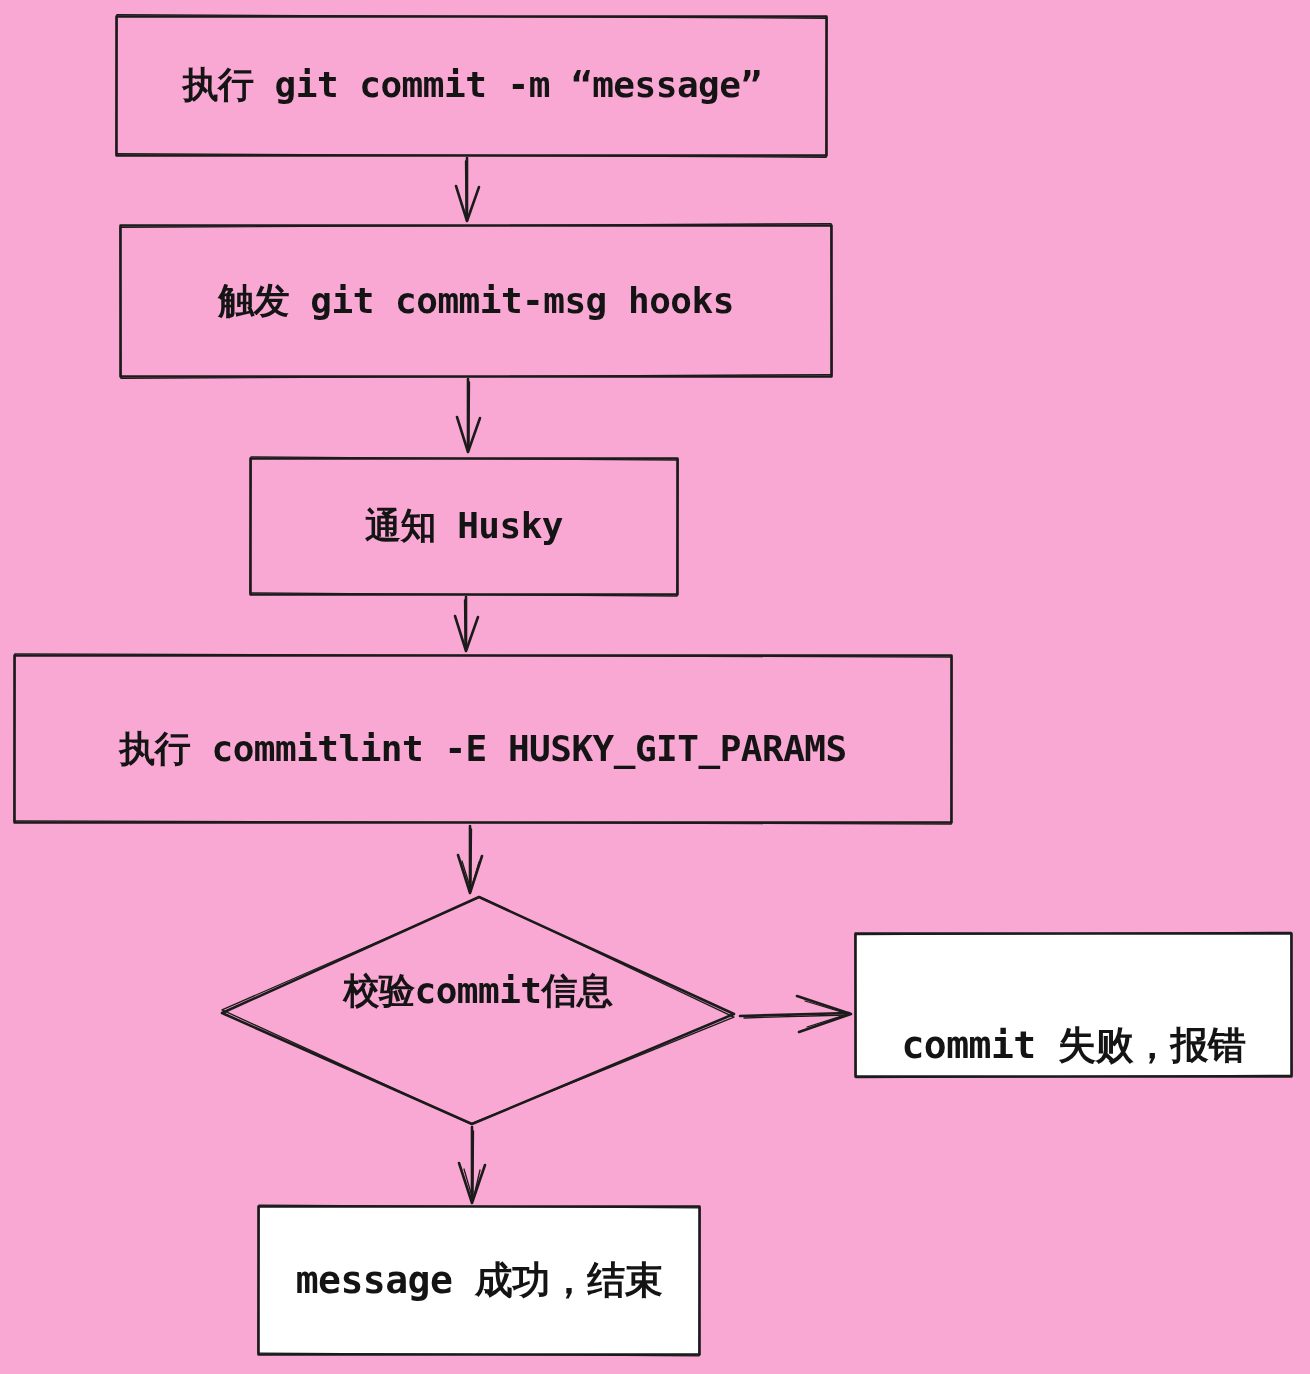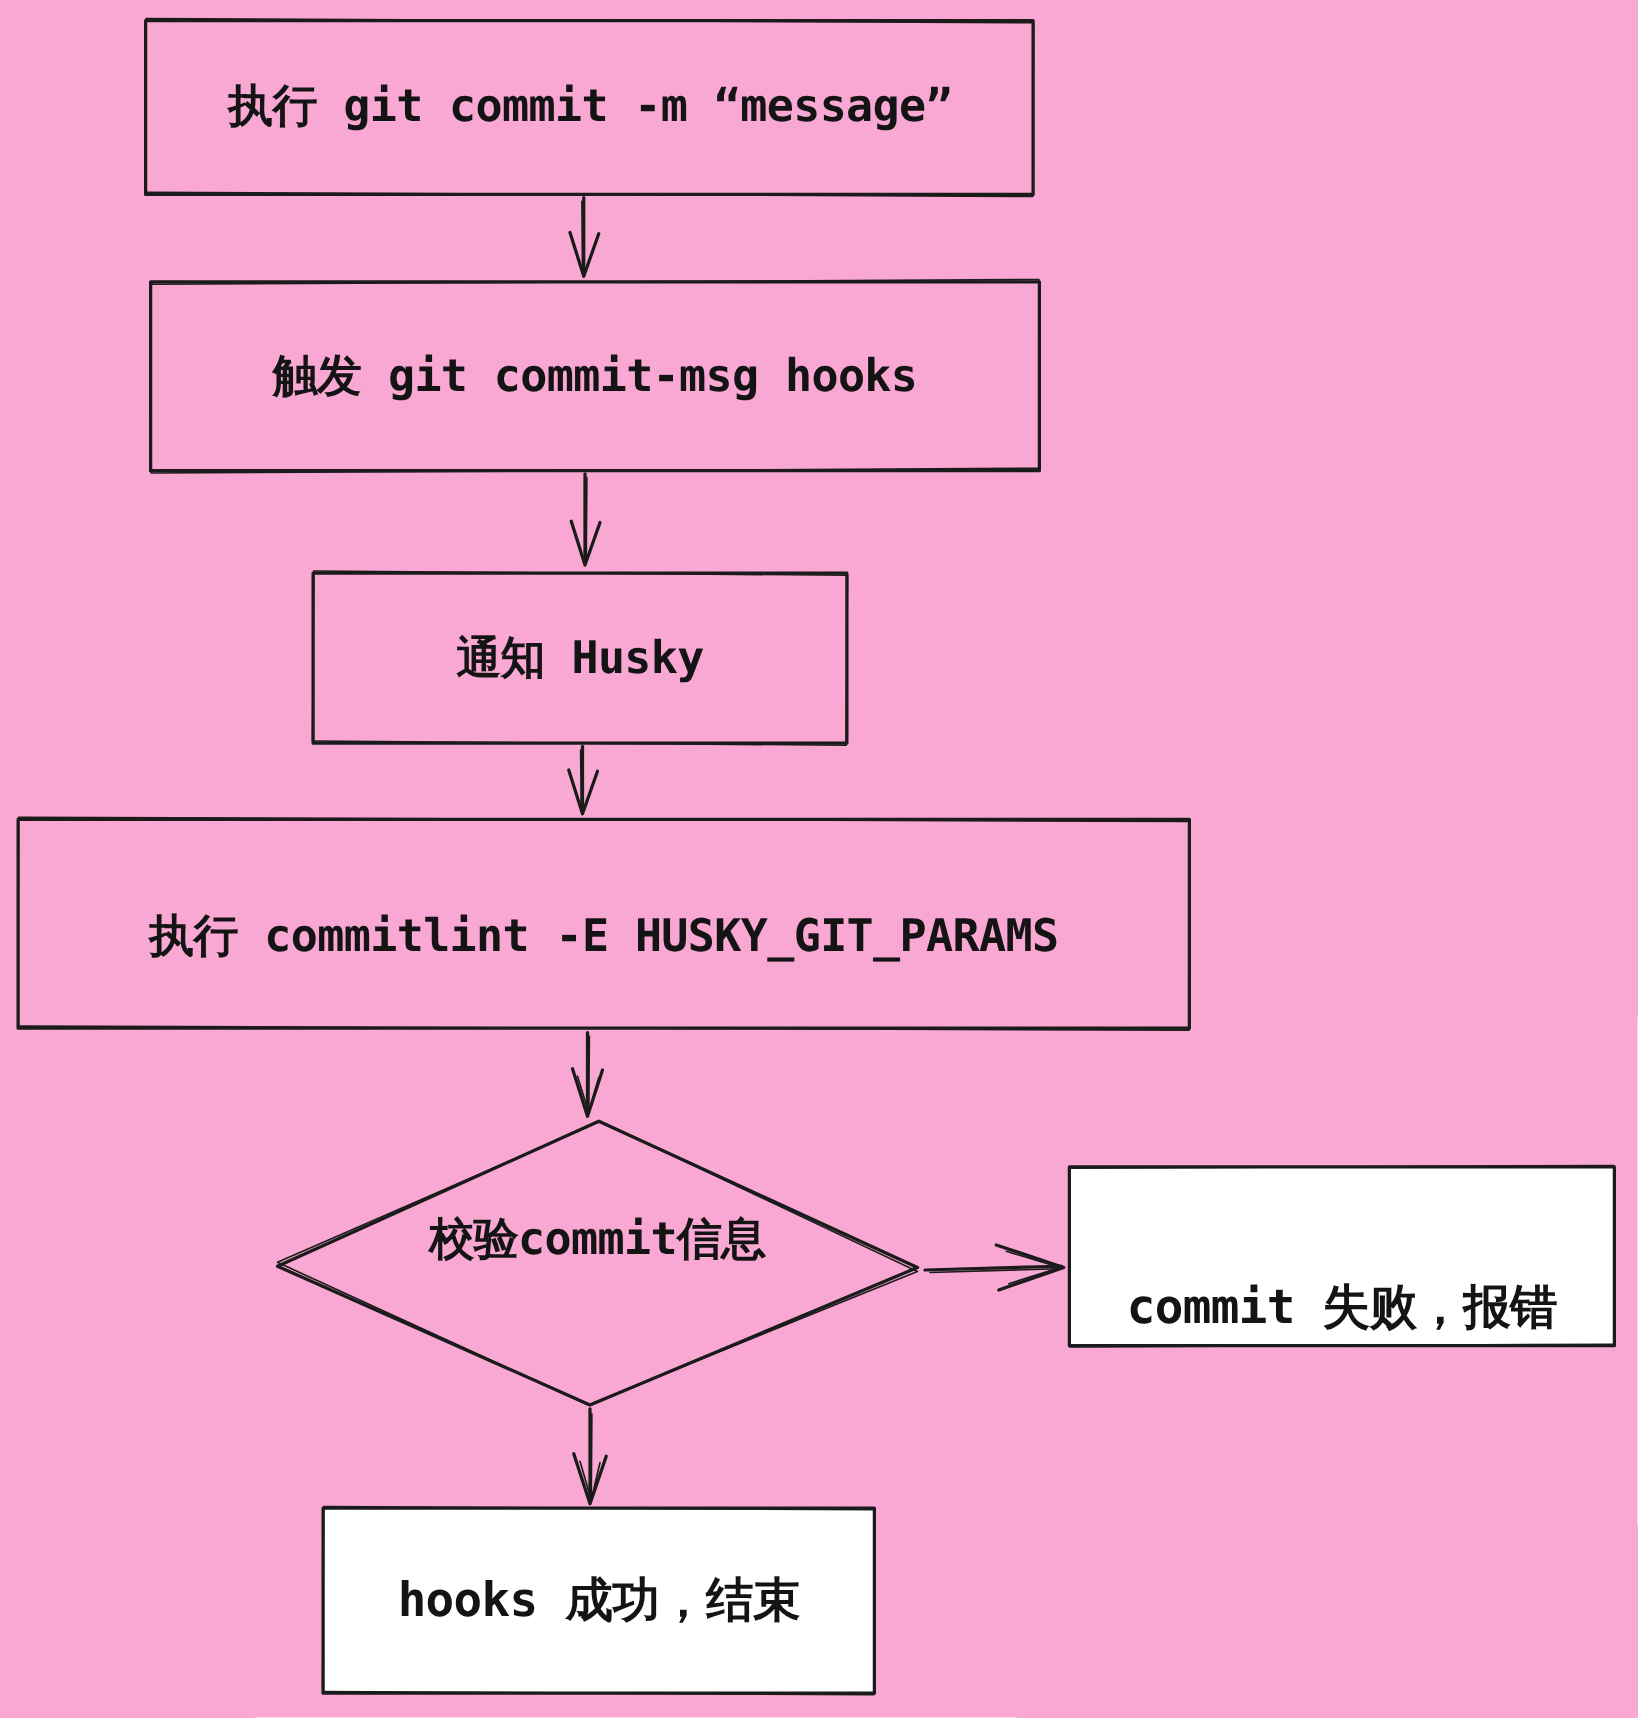--- a/index.html
+++ b/index.html
@@ -141,15 +141,15 @@
   <div class="node-label" style="left: 121px; top: 226px; width: 710px; height: 150px; color: rgb(20, 20, 20);">触发 git commit-msg hooks</div>
 
   <div class="node-label" style="left: 251px; top: 459px; width: 426px; height: 135px; color: rgb(20, 20, 20);">通知 Husky</div>
 
   <div class="node-label" style="left: 15px; top: 656px; width: 936px; height: 166px; color: rgb(20, 20, 20); margin-top: 10px;">执行 commitlint -E HUSKY_GIT_PARAMS</div>
 
   <div class="node-label" style="left: 242px; top: 960px; width: 472px; height: 62px; color: rgb(20, 20, 20);">校验commit信息</div>
 
   <div class="node-label" style="left: 856px; top: 934px; width: 435px; height: 142px; font-size: 38px; color: rgb(20, 20, 20); margin-top: 40px;">commit 失败，报错</div>
 
-  <div class="node-label" style="left: 259px; top: 1207px; width: 440px; height: 147px; font-size: 38px; color: rgb(20, 20, 20);">hooks 成功，结束</div>
+  <div class="node-label" style="left: 259px; top: 1207px; width: 440px; height: 147px; font-size: 38px; color: rgb(20, 20, 20);">message 成功，结束</div>
 
 </div>
 
 </body></html>

